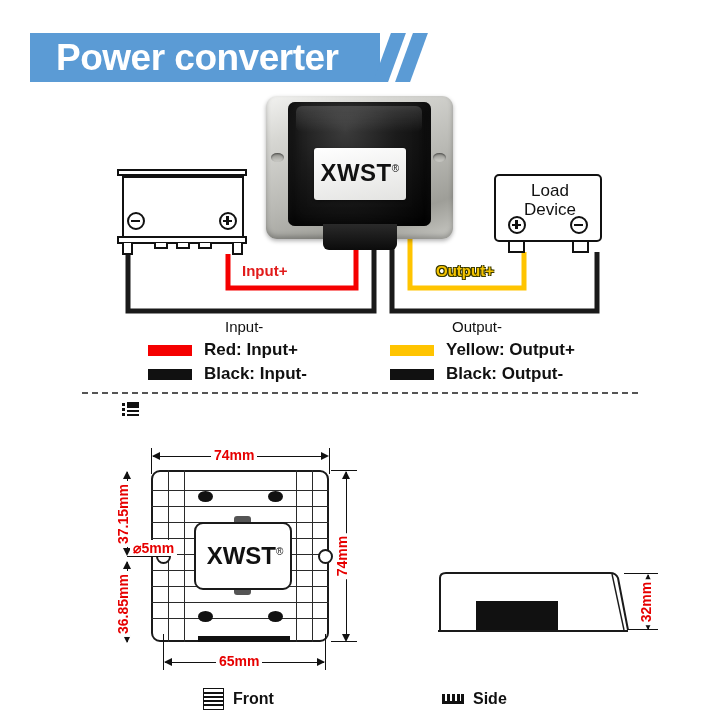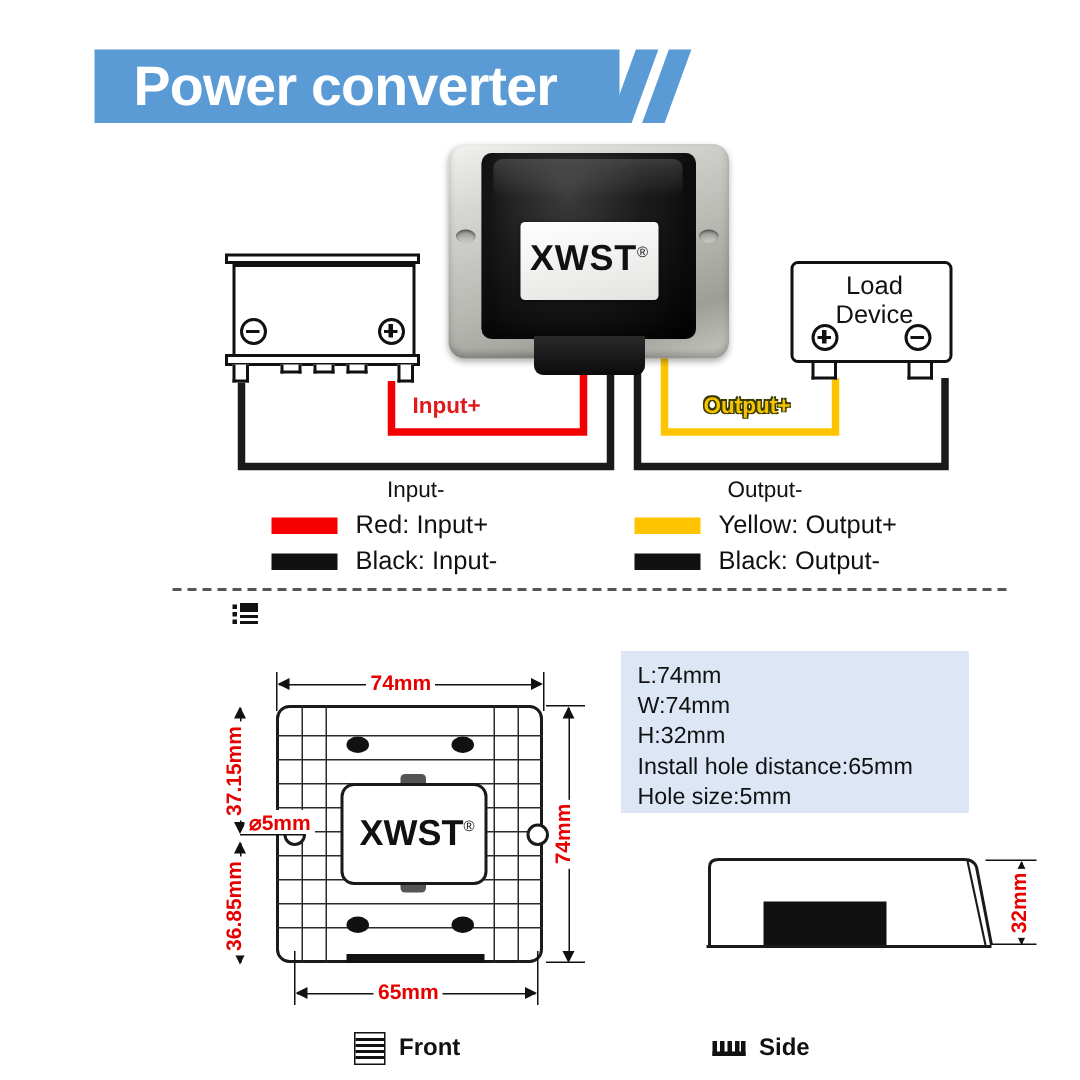--- a/index.html
+++ b/index.html
@@ -4,21 +4,21 @@
 <title>Power converter</title>
 <style>
   html,body{margin:0;padding:0;}
   body{
     width:720px;height:720px;
     background:#ffffff;
     font-family:"Liberation Sans", sans-serif;
     position:relative;overflow:hidden;
     -webkit-font-smoothing:antialiased;
   }
-  .page{position:absolute;inset:0;margin-left:33px;}
+  .page{position:absolute;inset:0;}
 
   
   .banner-wrap{position:absolute;left:30px;top:33px;width:392px;height:49px;}
   .banner-bar{
     position:absolute;left:0;top:0;width:350px;height:49px;
     background:#5B9BD5;
   }
   .banner-title{
     position:absolute;left:26px;top:3px;
     font-size:37px;font-weight:bold;color:#ffffff;
@@ -97,21 +97,21 @@
   .mod-boot{
     position:absolute;left:57px;top:128px;width:74px;height:26px;border-radius:0 0 6px 6px;
     background:linear-gradient(180deg,#2a2a2a,#0b0b0b);
   }
   .wlbl{position:absolute;font-size:15px;font-weight:bold;white-space:nowrap;}
   .wlbl.in{color:#e11b1b;text-shadow:-1px -1px 0 #fff,1px -1px 0 #fff,-1px 1px 0 #fff,1px 1px 0 #fff;}
   .wlbl.out{color:#F5C400;text-shadow:-1px -1px 0 #3a3a00,1px -1px 0 #3a3a00,-1px 1px 0 #3a3a00,1px 1px 0 #3a3a00;}
   .gnd-lbl{position:absolute;font-size:15px;color:#111;white-space:nowrap;}
 
   
-  .legend{position:absolute;left:0;top:340px;width:649px;height:46px;}
+  .legend{position:absolute;left:0;top:340px;width:649px;height:46px;font-weight:bold;}
   .lg-row{position:absolute;display:flex;align-items:center;gap:12px;}
   .sw{width:44px;height:11px;}
   .sw.red{background:#f50000;}
   .sw.blk{background:#111;}
   .sw.yel{background:#FFC400;}
   .lg-txt{font-size:17px;color:#111;white-space:nowrap;}
 
   
   .divider{position:absolute;left:82px;top:392px;width:556px;height:0;
            border-top:2px dashed #555;}
@@ -330,29 +330,20 @@
     <div class="dtxt" style="left:24px;top:102px;"><span>⌀</span><span>5mm</span></div>
 
     <div class="ext" style="left:57px;top:196px;width:1.4px;height:36px;"></div>
     <div class="ext" style="left:219px;top:196px;width:1.4px;height:36px;"></div>
     <div class="dim-line-h" style="left:59px;top:224px;width:159px;"></div>
     <div class="arw l" style="left:58px;top:220px;"></div>
     <div class="arw r" style="left:211px;top:220px;"></div>
     <div class="dtxt" style="left:110px;top:215px;">65mm</div>
   </div>
 
-  <div class="specs">
-    <ul>
-      <li>L:74mm</li>
-      <li>W:74mm</li>
-      <li>H:32mm</li>
-      <li>Install hole distance:65mm</li>
-      <li>Hole size:5mm</li>
-    </ul>
-  </div>
 
   <div class="side">
     <svg width="230" height="120" style="position:absolute;left:0;top:0;">
       <path d="M2,74 L2,22 Q2,17 8,17 L172,17 Q178,17 180,22 L190,74" fill="none" stroke="#1a1a1a" stroke-width="2"></path>
       <path d="M174,18 L186,74" fill="none" stroke="#1a1a1a" stroke-width="1.4"></path>
     </svg>
     <div class="side-base"></div>
     <div class="side-blk"></div>
 
     <div class="ext" style="left:186px;top:17px;width:34px;height:1.4px;"></div>

